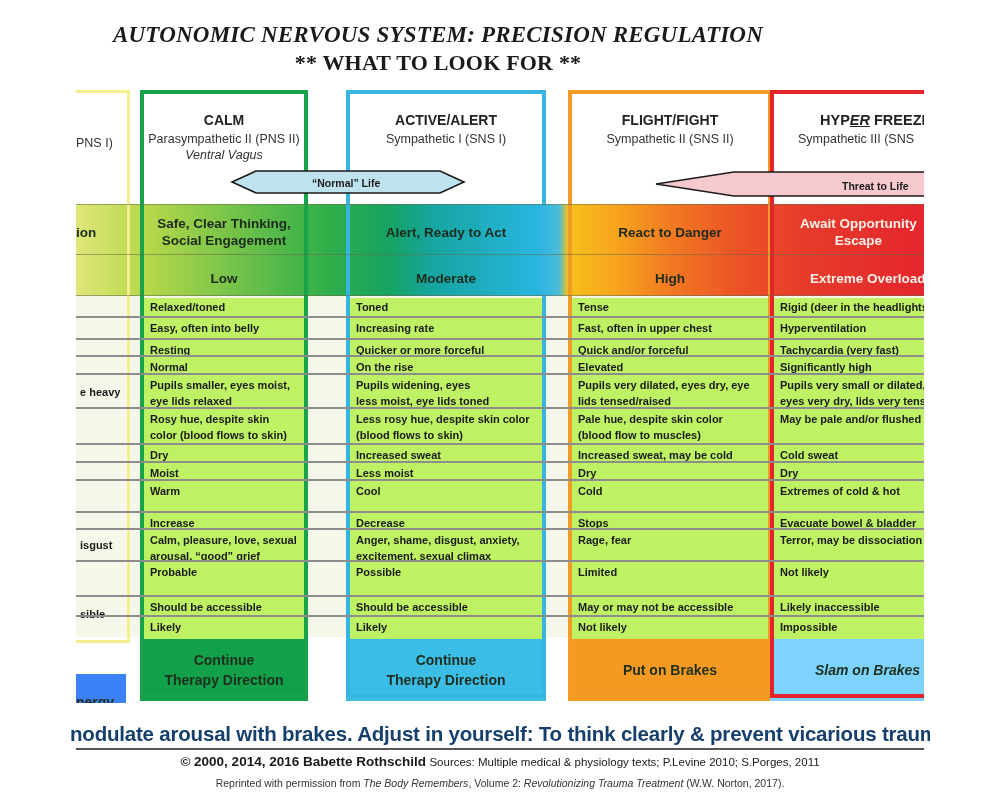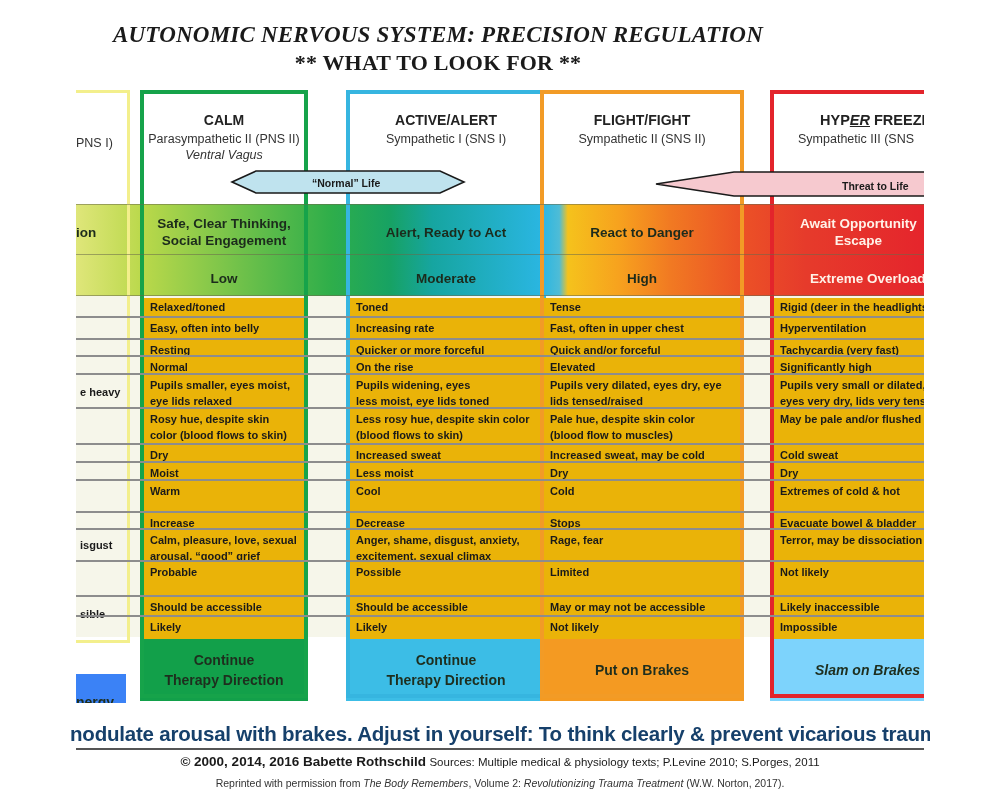--- a/index.html
+++ b/index.html
@@ -35,21 +35,21 @@
   .col-head { position: absolute; left: 0; right: 0; top: 22px; text-align: center; }
   .col-name { font-weight: bold; font-size: 14px; color: #222; }
   .col-sub { font-size: 12.5px; color: #333; margin-top: 4px; }
   .col-sub2 { font-size: 12.5px; color: #333; font-style: italic; margin-top: 2px; }
   .col-head-bg { position: absolute; left: 4px; right: 4px; top: 4px; height: 110px; background: #fff; }
 
   .state-text { position: absolute; left: 0; right: 0; top: 118px; height: 48px; display: flex; align-items: center; justify-content: center; text-align: center; font-weight: bold; font-size: 13.5px; line-height: 17px; color: #1c2b1c; }
   .level-text { position: absolute; left: 0; right: 0; top: 168px; height: 40px; display: flex; align-items: center; justify-content: center; font-weight: bold; font-size: 13.5px; color: #1c2b1c; }
   .light { color: #fff2e8; }
 
-  .cells { position: absolute; left: 4px; right: 4px; top: 208px; height: 341px; background: #eab308; }
+  .cells { position: absolute; left: 4px; right: 4px; top: 208px; height: 341px; background: #bef264; }
   .cell { position: absolute; left: 0; right: 0; padding-left: 6px; font-size: 11px; font-weight: bold; line-height: 15.5px; color: #1a1a1a; white-space: nowrap; overflow: hidden; }
 
   .foot { position: absolute; left: 0; right: 0; top: 549px; height: 62px; display: flex; align-items: center; justify-content: center; text-align: center; font-weight: bold; font-size: 14px; line-height: 20px; color: #1e2e1e; }
 
   
   .arrow { position: absolute; }
   .arrow-label { position: absolute; font-weight: bold; font-size: 10.5px; color: #1a1a1a; }
 
   .tagline { position: absolute; left: 70px; top: 722px; width: 860px; font-weight: bold; font-size: 20.5px; color: #16406b; white-space: nowrap; overflow: hidden; letter-spacing: -0.2px; }
   .rule { position: absolute; left: 76px; top: 748px; width: 848px; height: 2px; background: #555; }
@@ -146,21 +146,21 @@
         <div class="cell" style="top: 302px; white-space: pre;">Should be accessible</div>
         <div class="cell" style="top: 322px; white-space: pre;">Likely</div>
       </div>
     <div class="foot" style="background:#3cbde6;">
         <span style="white-space:pre-line;">Continue
 Therapy Direction</span>
       </div>
     <div class="col-frame" style="border-color:#36b5e0;"></div>
   </div>
 
-  <div class="col" style="left:464px; width:204px; height:608px;padding-left:12px;">
+  <div class="col" style="left:492px; width:204px; height:608px;padding-left:12px;">
     <div class="col-head-bg"></div>
     <div class="col-head">
       <div class="col-name">FLIGHT/FIGHT</div>
       <div class="col-sub">Sympathetic II (SNS II)</div>
     </div>
     <div class="state-text" style="white-space: pre-line;">React to Danger</div>
     <div class="level-text">High</div>
     <div class="cells" id="cells-3">
         <div class="cell" style="top: 2px; white-space: pre;">Tense</div>
         <div class="cell" style="top: 23px; white-space: pre;">Fast, often in upper chest</div>

